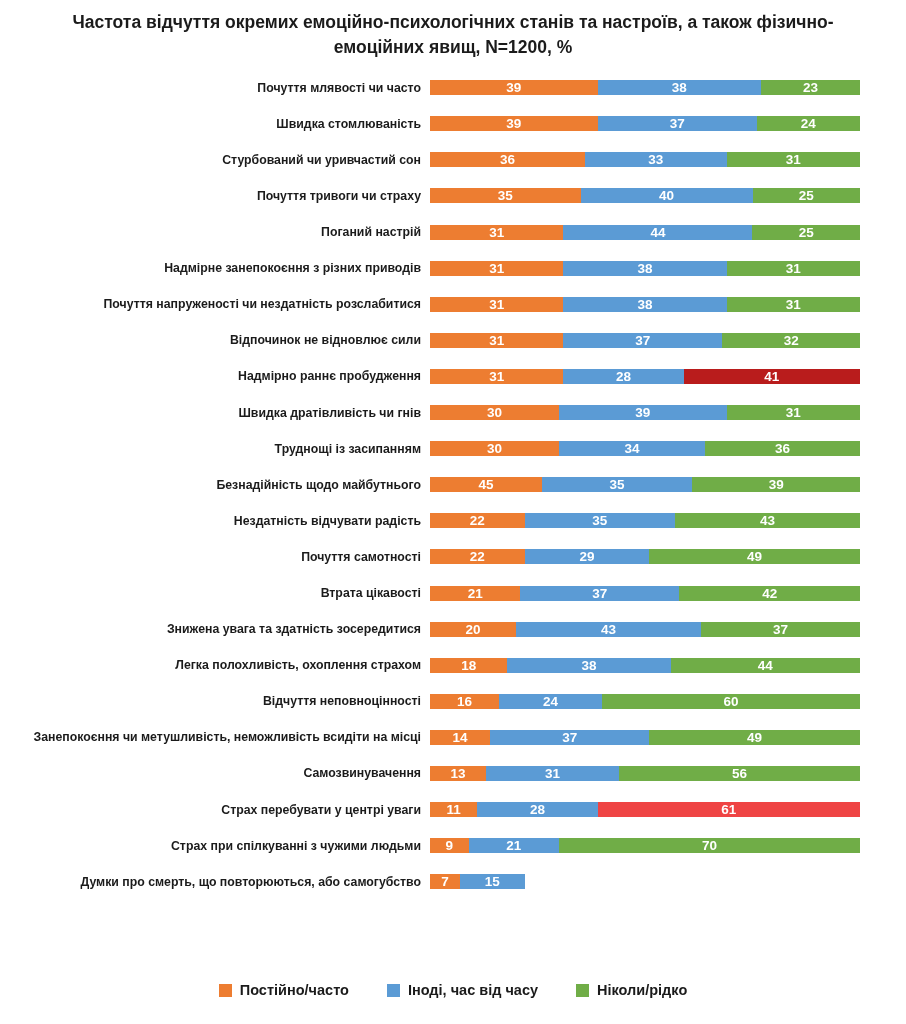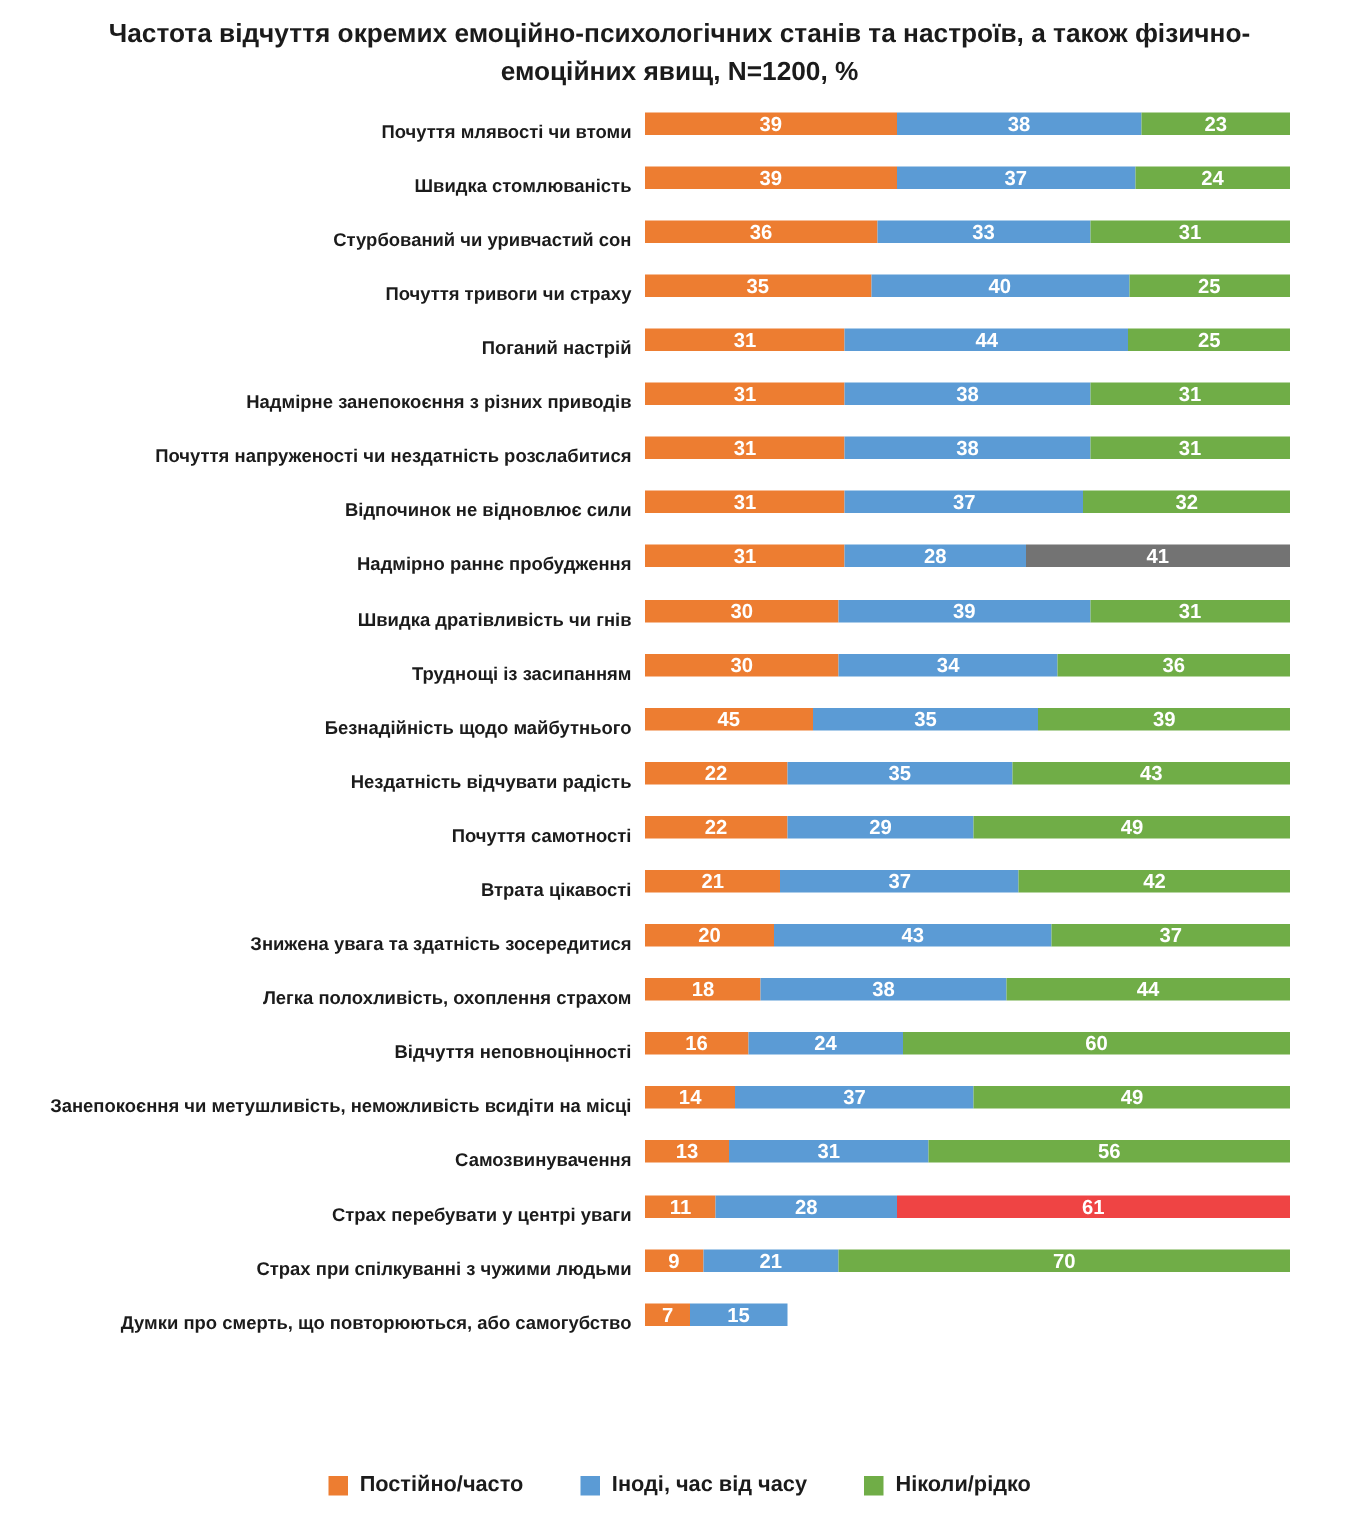--- a/index.html
+++ b/index.html
@@ -52,21 +52,21 @@
     font-size: 12.3px;
     font-weight: bold;
     color: #1b1b1b;
     white-space: nowrap;
     overflow: hidden;
   }
   .bars {
     flex: 1 1 auto;
     display: flex;
     height: 26px;
-    align-items: flex-start;
+    align-items: center;
   }
   .seg {
     display: flex;
     align-items: center;
     justify-content: center;
     font-size: 13.5px;
     font-weight: bold;
     color: #ffffff;
     overflow: hidden;
   }
@@ -100,21 +100,21 @@
 </style>
 </head>
 <body>
 
 <div class="chart-wrap">
 
   <div class="chart-title">Частота відчуття окремих емоційно-психологічних станів та настроїв, а також фізично-емоційних явищ, N=1200, %</div>
 
   <div class="plot-area">
       <div class="row">
-        <div class="row-label">Почуття млявості чи втоми</div>
+        <div class="row-label">Почуття млявості чи часто</div>
         <div class="bars">
           <div class="seg s0" style="flex: 0 0 39%; background: rgb(237, 125, 49);">
             <span>39</span>
           </div>
           <div class="seg s1" style="flex: 0 0 38%; background: rgb(91, 155, 213);">
             <span>38</span>
           </div>
           <div class="seg s2" style="flex: 0 0 23%; background: rgb(112, 173, 71);">
             <span>23</span>
           </div>
@@ -220,21 +220,21 @@
       </div>
       <div class="row">
         <div class="row-label">Надмірно раннє пробудження</div>
         <div class="bars">
           <div class="seg s0" style="flex: 0 0 31%; background: rgb(237, 125, 49);">
             <span>31</span>
           </div>
           <div class="seg s1" style="flex: 0 0 28%; background: rgb(91, 155, 213);">
             <span>28</span>
           </div>
-          <div class="seg s2" style="flex: 0 0 41%; background: #737373;">
+          <div class="seg s2" style="flex: 0 0 41%; background: #b91c1c;">
             <span>41</span>
           </div>
         </div>
       </div>
       <div class="row">
         <div class="row-label">Швидка дратівливість чи гнів</div>
         <div class="bars">
           <div class="seg s0" style="flex: 0 0 30%; background: rgb(237, 125, 49);">
             <span>30</span>
           </div>

